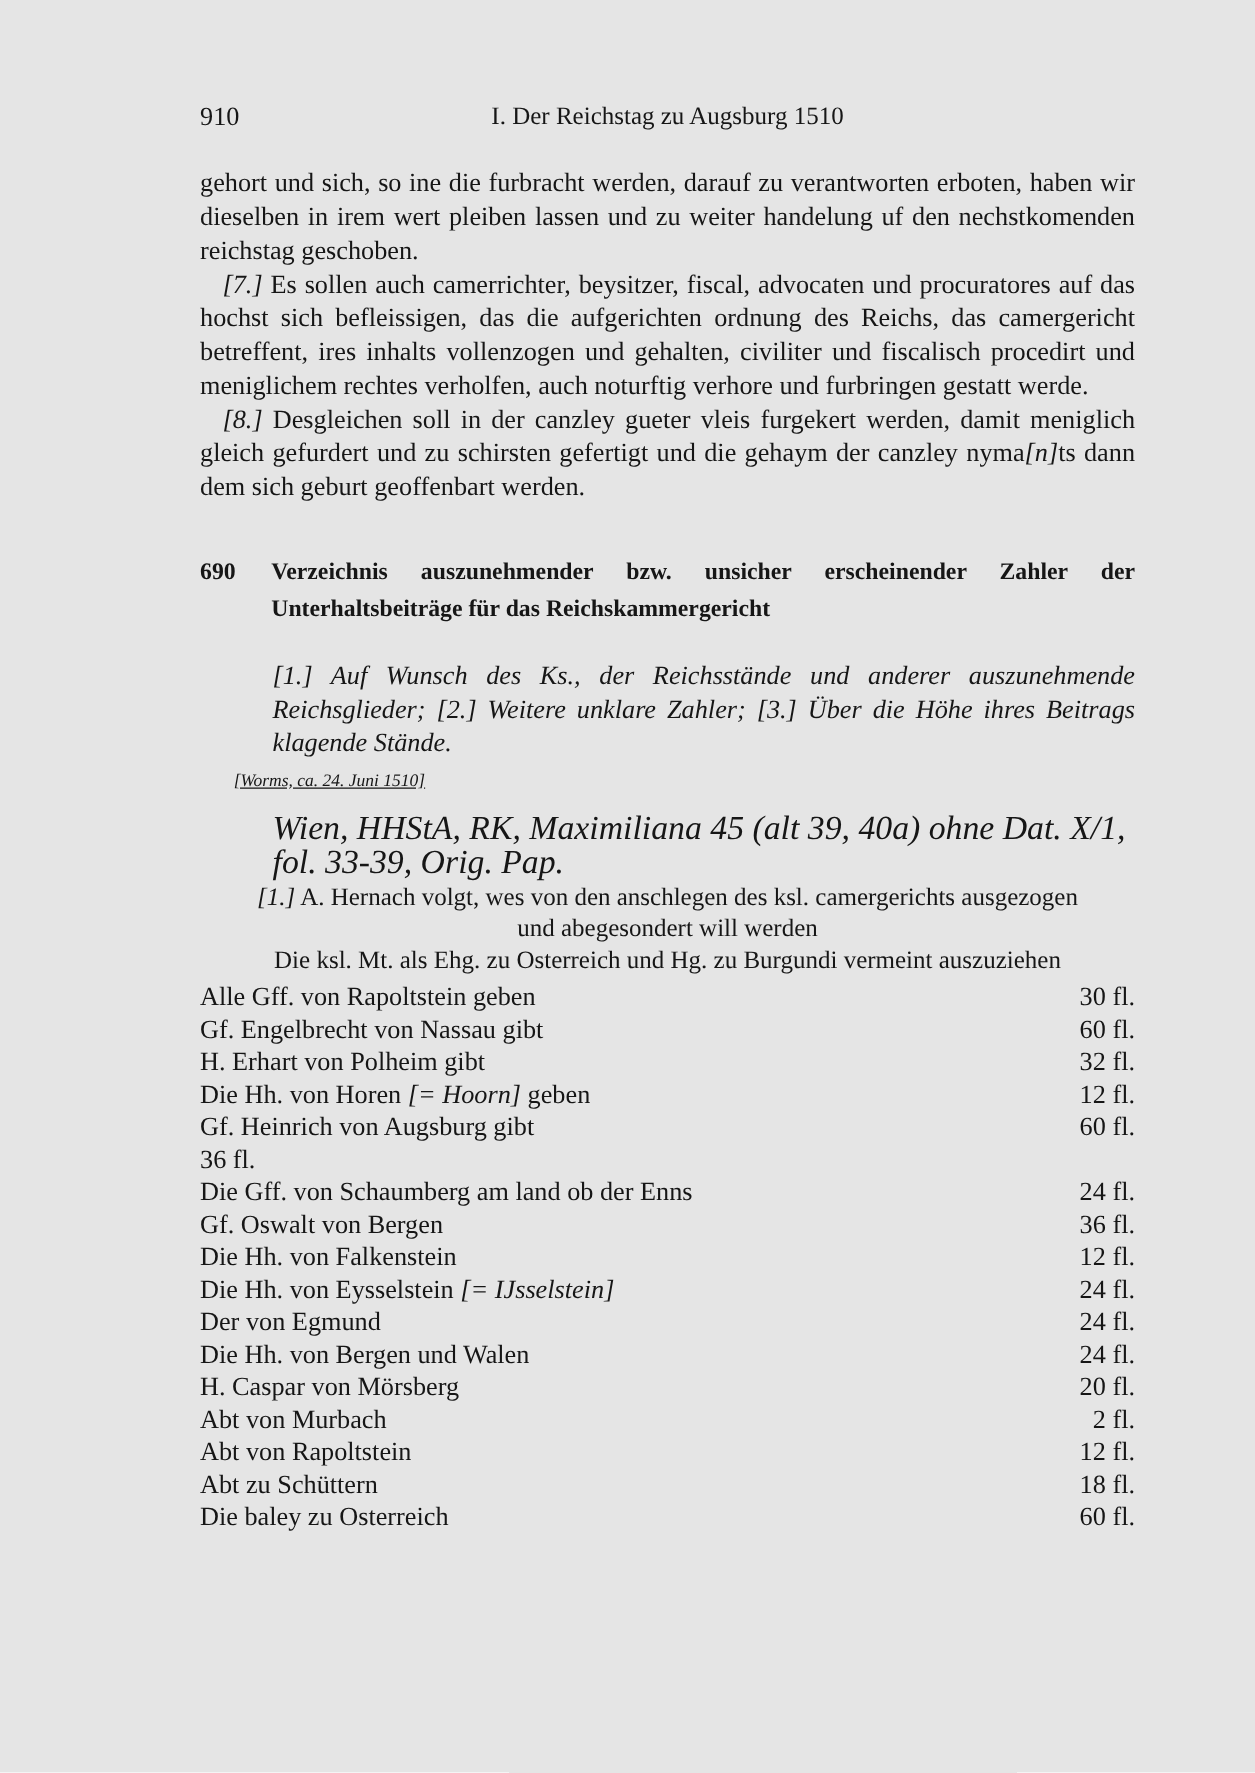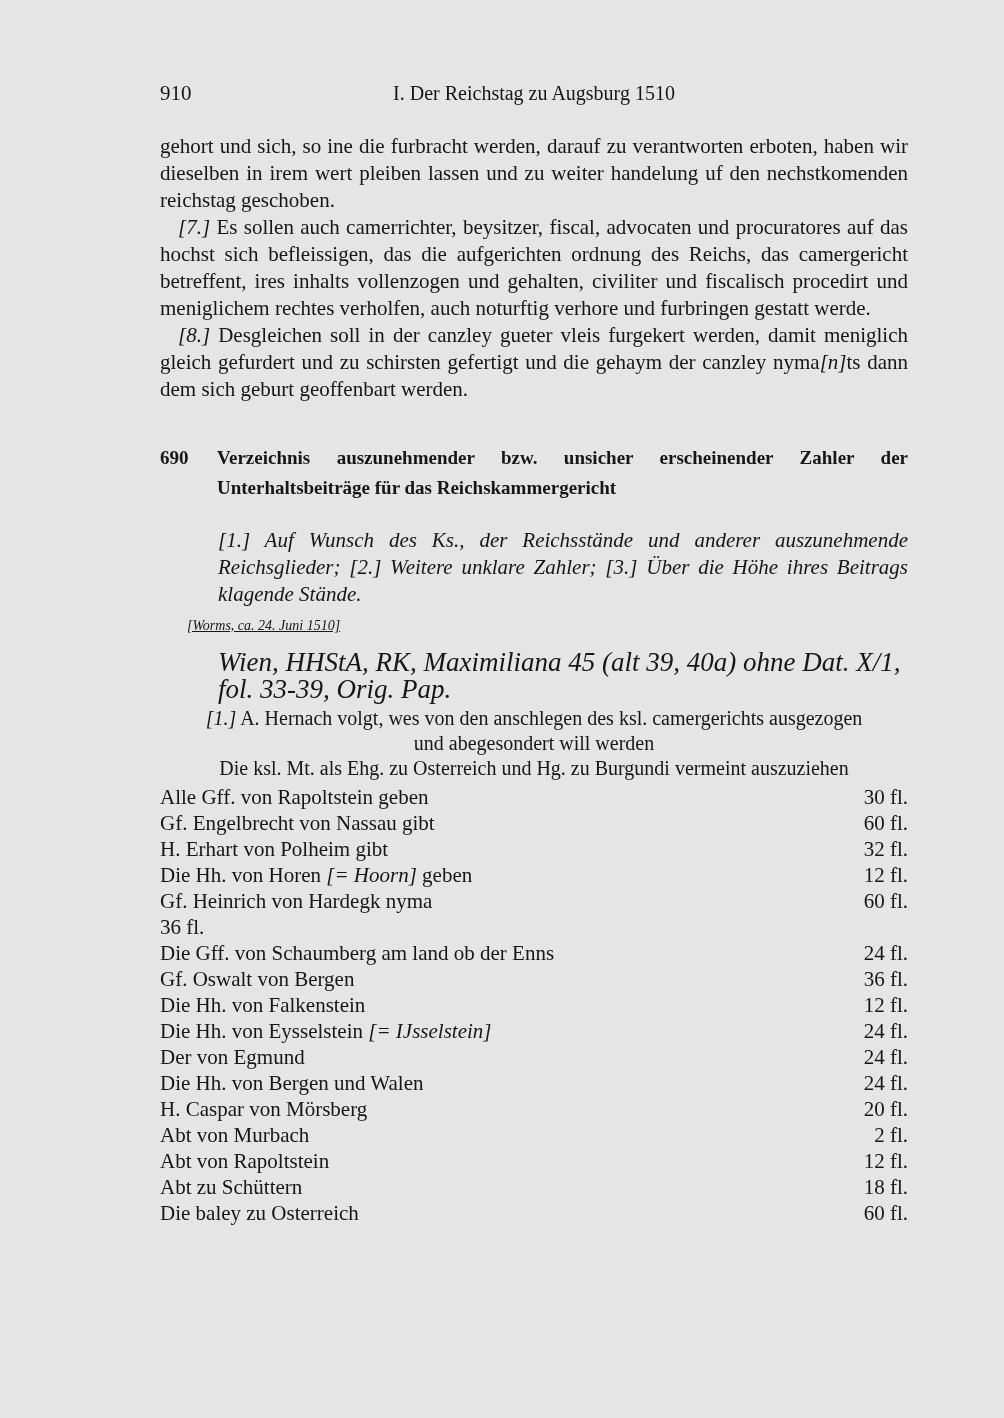--- a/index.html
+++ b/index.html
@@ -154,21 +154,21 @@
     <span class="row-name"><span>H. Erhart von Polheim gibt</span><i></i><span></span></span>
     <span class="row-amount">32 fl.</span>
   </div>
 
   <div class="row">
     <span class="row-name"><span>Die Hh. von Horen </span><i>[= Hoorn]</i><span> geben</span></span>
     <span class="row-amount">12 fl.</span>
   </div>
 
   <div class="row">
-    <span class="row-name"><span>Gf. Heinrich von Hardegk nyma</span><i></i><span></span></span>
+    <span class="row-name"><span>Gf. Heinrich von Augsburg gibt</span><i></i><span></span></span>
     <span class="row-amount">60 fl.</span>
   </div>
 
   <div class="row">
     <span class="row-amount">36 fl.</span>
   </div>
 
   <div class="row">
     <span class="row-name"><span>Die Gff. von Schaumberg am land ob der Enns</span><i></i><span></span></span>
     <span class="row-amount">24 fl.</span>

